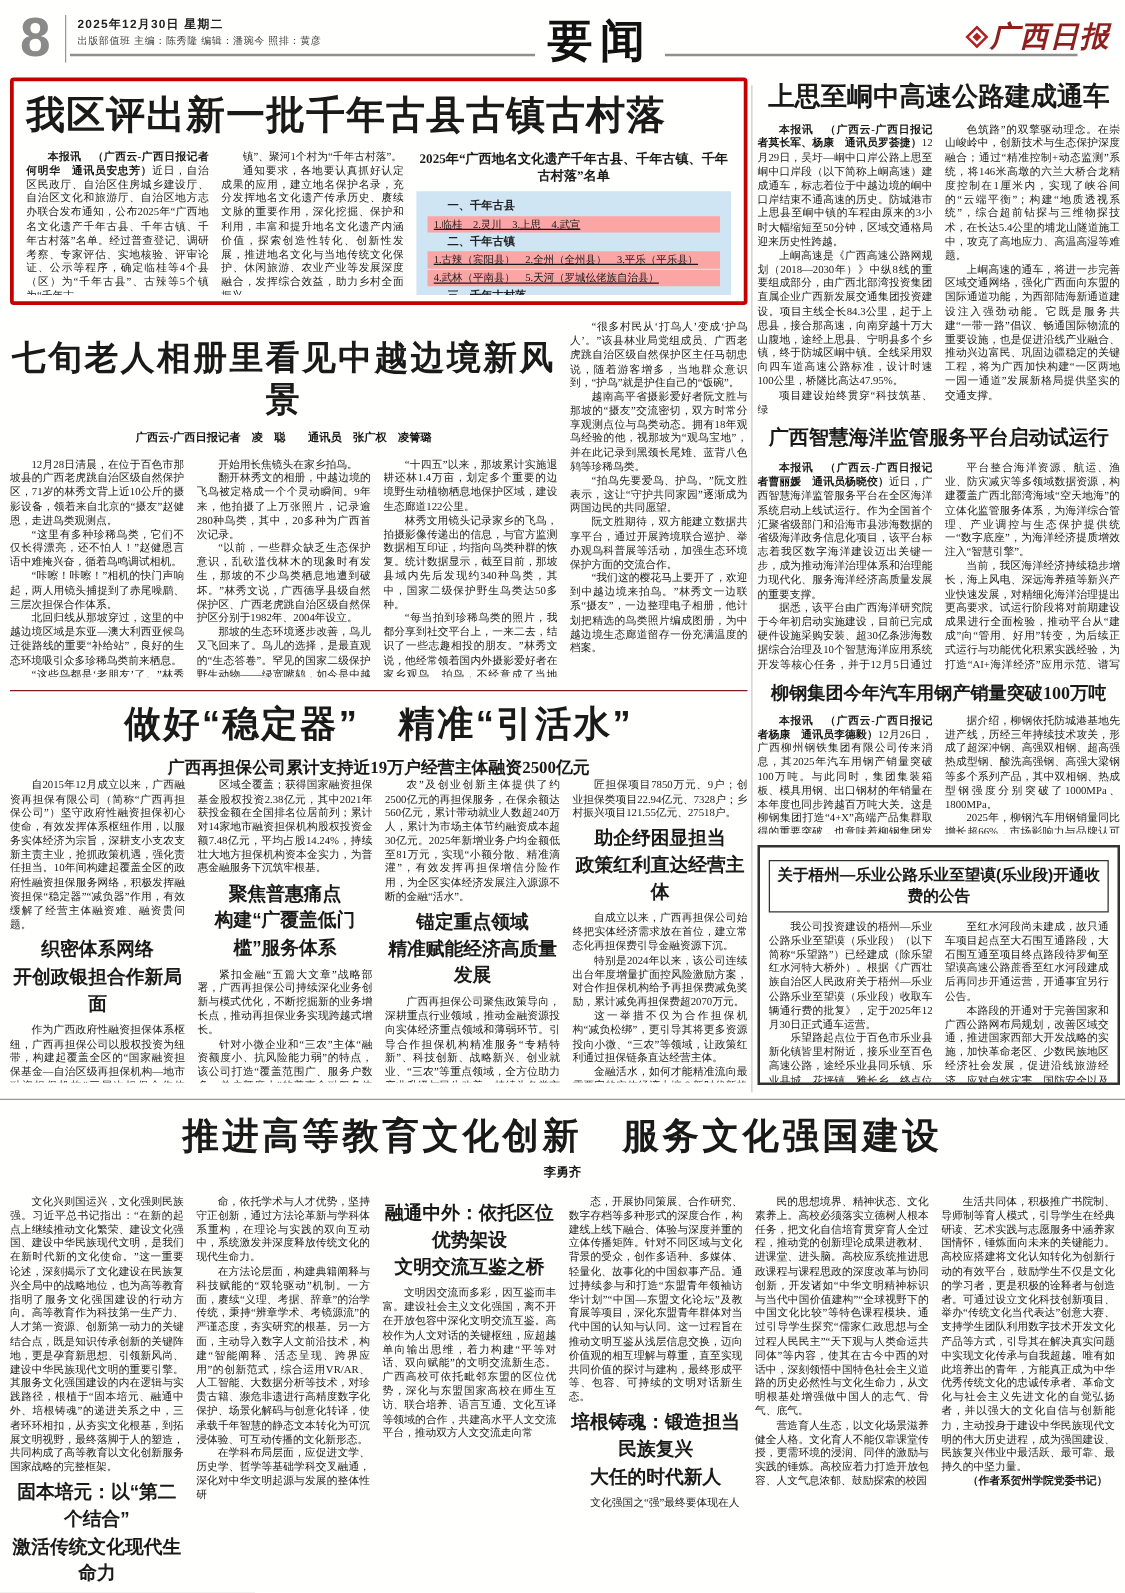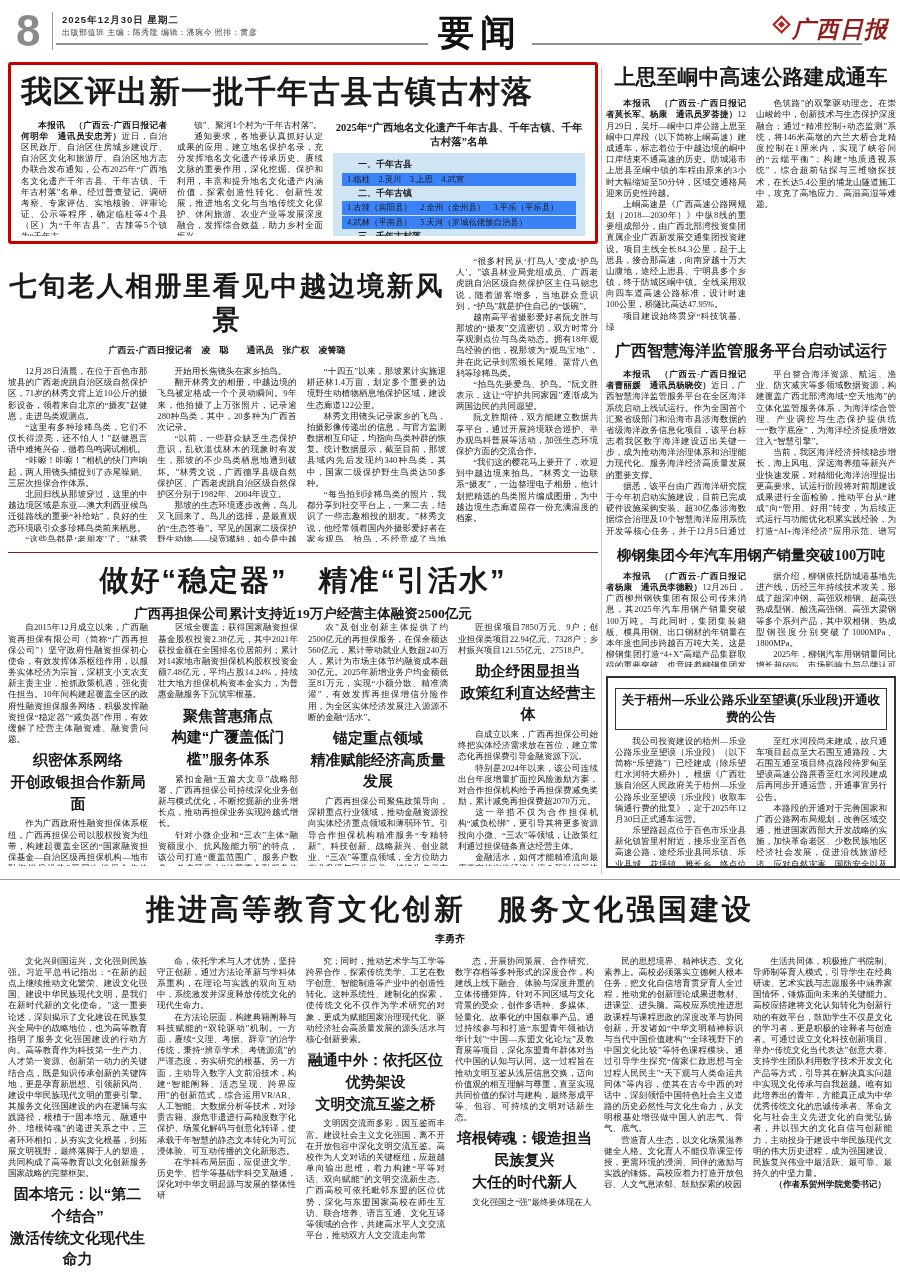--- a/index.html
+++ b/index.html
@@ -10,21 +10,21 @@
   .pagenum{position:absolute;left:16px;top:6px;font:bold 44px/0.95 "Liberation Sans",sans-serif;color:#8a8a8a;}
   .head-vline{position:absolute;left:52px;top:8px;height:38px;border-left:1px solid #9a9a9a;}
   .date-block{position:absolute;left:62px;top:8px;}
   .date-line{font:bold 9.5px/1.6 "Liberation Sans",sans-serif;letter-spacing:1px;color:#222;}
   .staff-line{font:8px/1.5 "Liberation Sans",sans-serif;color:#444;letter-spacing:0.5px;}
   .sec-line{position:absolute;top:39px;height:2px;background:#8f8f8f;}
   .sec-line.left{left:56px;width:372px;}
   .sec-line.right{left:532px;width:330px;}
   .section-title{position:absolute;left:430px;top:10px;width:100px;text-align:center;
         font:900 36px/1.1 "Liberation Serif",serif;letter-spacing:6px;color:#111;}
-  .masthead{position:absolute;right:12px;top:14px;display:flex;align-items:flex-start;gap:4px;}
+  .masthead{position:absolute;right:12px;top:14px;display:flex;align-items:center;gap:4px;}
   .logo-mark{display:inline-block;width:13px;height:13px;background:#b02323;transform:rotate(45deg);
         box-shadow:inset 0 0 0 2px #b02323, inset 0 0 0 4px #fff;}
   .logo-text{font:900 23px/1 "Liberation Serif",serif;color:#8e1f1f;font-style:italic;letter-spacing:1px;}
   
   .left-sec{position:absolute;left:8px;top:62px;width:590px;}
   .right-sec{position:absolute;left:606px;top:64px;width:290px;}
   .v-divider{position:absolute;left:601px;top:68px;height:806px;border-left:1px solid #ccc;}
   .h-divider{position:absolute;left:0;top:879px;width:900px;border-top:1px solid #999;}
   
   .para{margin:0;text-indent:2em;text-align:justify;font-size:8.6px;line-height:1.3;}
@@ -36,21 +36,21 @@
   .col{flex:1;overflow:hidden;}
   
   .box-main{border:3px solid #c40000;border-radius:3px;padding:8px 10px;height:160px;overflow:hidden;}
   .main-head{font:900 31px/1.25 "Liberation Sans",sans-serif;text-align:left;letter-spacing:1px;margin:0 0 8px;}
   .main-row{display:flex;gap:10px;height:116px;}
   .main-col{width:146px;overflow:hidden;}
   .namelist{flex:1;overflow:hidden;}
   .namelist-title{font:bold 10.5px/1.35 "Liberation Serif",serif;text-align:center;margin:1px 0 4px;}
   .namelist-box{background:#cfe5f4;padding:5px 9px;height:86px;overflow:hidden;}
   .nl-header{font:bold 9px/1.5 "Liberation Sans",sans-serif;padding-left:16px;color:#222;}
-  .nl-items .para{background:#3b82f6;text-indent:0;padding:1px 5px;margin:1px 0;font-size:8.4px;line-height:1.35;}
+  .nl-items .para{background:#fca5a5;text-indent:0;padding:1px 5px;margin:1px 0;font-size:8.4px;line-height:1.35;text-decoration:underline;}
   
   .birds{margin-top:10px;display:flex;gap:10px;height:288px;overflow:hidden;}
   .birds-left{width:438px;display:flex;flex-direction:column;}
   .birds-head{font:900 27px/1.25 "Liberation Serif",serif;text-align:center;letter-spacing:2px;margin:16px 0 6px;}
   .birds-byline{font:bold 9px/1.4 "Liberation Sans",sans-serif;text-align:center;margin-bottom:10px;}
   .birds-cols{display:flex;gap:10px;flex:1;overflow:hidden;}
   .birds-col4{flex:1;overflow:hidden;padding-top:2px;}
   
   .guar{margin-top:10px;border-top:1px solid #7f1d1d;padding-top:8px;height:312px;overflow:hidden;}
   .guar-head{font:900 29px/1.2 "Liberation Sans",sans-serif;text-align:center;letter-spacing:2px;margin:2px 0 7px;}
@@ -203,20 +203,21 @@
     <div class="rail-art">
       <div class="rail-head-a">上思至峒中高速公路建成通车</div>
       <div class="cols rail-cols-a">
         <div class="col">
             <p class="para"><b>本报讯　（广西云-广西日报记者莫长军、杨康　通讯员罗荟捷）</b>12月29日，吴圩—峒中口岸公路上思至峒中口岸段（以下简称上峒高速）建成通车，标志着位于中越边境的峒中口岸结束不通高速的历史。防城港市上思县至峒中镇的车程由原来的3小时大幅缩短至50分钟，区域交通格局迎来历史性跨越。</p>
             <p class="para">上峒高速是《广西高速公路网规划（2018—2030年）》中纵8线的重要组成部分，由广西北部湾投资集团直属企业广西新发展交通集团投资建设。项目主线全长84.3公里，起于上思县，接合那高速，向南穿越十万大山腹地，途经上思县、宁明县多个乡镇，终于防城区峒中镇。全线采用双向四车道高速公路标准，设计时速100公里，桥隧比高达47.95%。</p>
             <p class="para">项目建设始终贯穿“科技筑基、绿</p>
           </div>
         <div class="col">
             <p class="para">色筑路”的双擎驱动理念。在崇山峻岭中，创新技术与生态保护深度融合；通过“精准控制+动态监测”系统，将146米高墩的六兰大桥合龙精度控制在1厘米内，实现了峡谷间的“云端平衡”；构建“地质透视系统”，综合超前钻探与三维物探技术，在长达5.4公里的埔龙山隧道施工中，攻克了高地应力、高温高湿等难题。</p>
+            <p class="para">上峒高速的通车，将进一步完善区域交通网络，强化广西面向东盟的国际通道功能，为西部陆海新通道建设注入强劲动能。它既是服务共建“一带一路”倡议、畅通国际物流的重要设施，也是促进沿线产业融合、推动兴边富民、巩固边疆稳定的关键工程，将为广西加快构建“一区两地一园一通道”发展新格局提供坚实的交通支撑。</p>
           </div>
       </div>
     </div>
 
     <div class="rail-art">
       <div class="rail-head-b">广西智慧海洋监管服务平台启动试运行</div>
       <div class="cols rail-cols-b">
         <div class="col">
             <p class="para"><b>本报讯　（广西云-广西日报记者曹丽媛　通讯员杨晓佼）</b>近日，广西智慧海洋监管服务平台在全区海洋系统启动上线试运行。作为全国首个汇聚省级部门和沿海市县涉海数据的省级海洋政务信息化项目，该平台标志着我区数字海洋建设迈出关键一步，成为推动海洋治理体系和治理能力现代化、服务海洋经济高质量发展的重要支撑。</p>
             <p class="para">据悉，该平台由广西海洋研究院于今年初启动实施建设，目前已完成硬件设施采购安装、超30亿条涉海数据综合治理及10个智慧海洋应用系统开发等核心任务，并于12月5日通过初步验收，计划于2026年上半年完成最终验收并正式投入运行。</p>
@@ -264,21 +265,20 @@
           <p class="para">文化兴则国运兴，文化强则民族强。习近平总书记指出：“在新的起点上继续推动文化繁荣、建设文化强国、建设中华民族现代文明，是我们在新时代新的文化使命。”这一重要论述，深刻揭示了文化建设在民族复兴全局中的战略地位，也为高等教育指明了服务文化强国建设的行动方向。高等教育作为科技第一生产力、人才第一资源、创新第一动力的关键结合点，既是知识传承创新的关键阵地，更是孕育新思想、引领新风尚、建设中华民族现代文明的重要引擎。其服务文化强国建设的内在逻辑与实践路径，根植于“固本培元、融通中外、培根铸魂”的递进关系之中，三者环环相扣，从夯实文化根基，到拓展文明视野，最终落脚于人的塑造，共同构成了高等教育以文化创新服务国家战略的完整框架。</p>
           <div class="subhead">固本培元：以“第二个结合”<br>激活传统文化现代生命力</div>
           <p class="para">推进马克思主义基本原理同中华优秀传统文化相结合的“第二个结合”，是习近平文化思想最具标志性的原创性理论创新，为创造属于我们这个时代的新文化提供了根本遵循。高校作为研究、传播、弘扬中华优秀传统文化的主阵地，必须深刻把握“第二个结合”的精髓要义，自觉担当新的文化使</p>
         </div>
       <div class="col">
           <p class="para">命，依托学术与人才优势，坚持守正创新，通过方法论革新与学科体系重构，在理论与实践的双向互动中，系统激发并深度释放传统文化的现代生命力。</p>
           <p class="para">在方法论层面，构建典籍阐释与科技赋能的“双轮驱动”机制。一方面，赓续“义理、考据、辞章”的治学传统，秉持“辨章学术、考镜源流”的严谨态度，夯实研究的根基。另一方面，主动导入数字人文前沿技术，构建“智能阐释、活态呈现、跨界应用”的创新范式，综合运用VR/AR、人工智能、大数据分析等技术，对珍贵古籍、濒危非遗进行高精度数字化保护、场景化解码与创意化转译，使承载千年智慧的静态文本转化为可沉浸体验、可互动传播的文化新形态。</p>
           <p class="para">在学科布局层面，应促进文学、历史学、哲学等基础学科交叉融通，深化对中华文明起源与发展的整体性研</p>
         </div>
       <div class="col">
-          <p class="para">究；同时，推动艺术学与工学等跨界合作，探索传统美学、工艺在数字创意、智能制造等产业中的创造性转化。这种系统性、建制化的探索，使传统文化不仅作为学术研究的对象，更成为赋能国家治理现代化、驱动经济社会高质量发展的源头活水与核心创新要素。</p>
           <div class="subhead">融通中外：依托区位优势架设<br>文明交流互鉴之桥</div>
           <p class="para">文明因交流而多彩，因互鉴而丰富。建设社会主义文化强国，离不开在开放包容中深化文明交流互鉴。高校作为人文对话的关键枢纽，应超越单向输出思维，着力构建“平等对话、双向赋能”的文明交流新生态。广西高校可依托毗邻东盟的区位优势，深化与东盟国家高校在师生互访、联合培养、语言互通、文化互译等领域的合作，共建高水平人文交流平台，推动双方人文交流走向常</p>
         </div>
       <div class="col">
           <p class="para">态，开展协同策展、合作研究、数字存档等多种形式的深度合作，构建线上线下融合、体验与深度并重的立体传播矩阵。针对不同区域与文化背景的受众，创作多语种、多媒体、轻量化、故事化的中国叙事产品。通过持续参与和打造“东盟青年领袖访华计划”“中国—东盟文化论坛”及教育展等项目，深化东盟青年群体对当代中国的认知与认同。这一过程旨在推动文明互鉴从浅层信息交换，迈向价值观的相互理解与尊重，直至实现共同价值的探讨与建构，最终形成平等、包容、可持续的文明对话新生态。</p>
           <div class="subhead">培根铸魂：锻造担当民族复兴<br>大任的时代新人</div>
           <p class="para">文化强国之“强”最终要体现在人</p>
         </div>
       <div class="col">
           <p class="para">民的思想境界、精神状态、文化素养上。高校必须落实立德树人根本任务，把文化自信培育贯穿育人全过程，推动党的创新理论成果进教材、进课堂、进头脑。高校应系统推进思政课程与课程思政的深度改革与协同创新，开发诸如“中华文明精神标识与当代中国价值建构”“全球视野下的中国文化比较”等特色课程模块。通过引导学生探究“儒家仁政思想与全过程人民民主”“天下观与人类命运共同体”等内容，使其在古今中西的对话中，深刻领悟中国特色社会主义道路的历史必然性与文化生命力，从文明根基处增强做中国人的志气、骨气、底气。</p>

